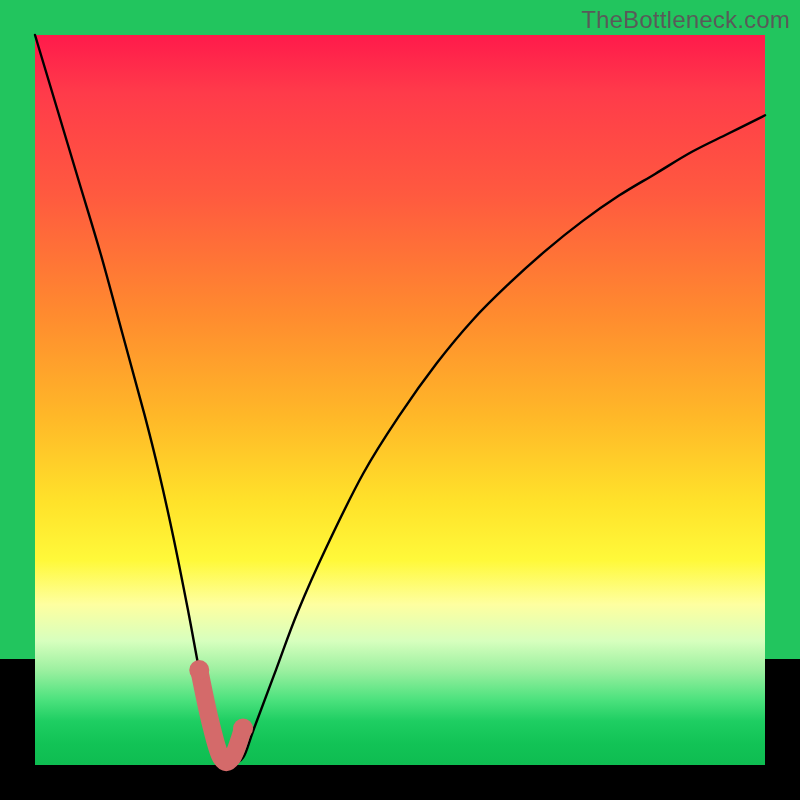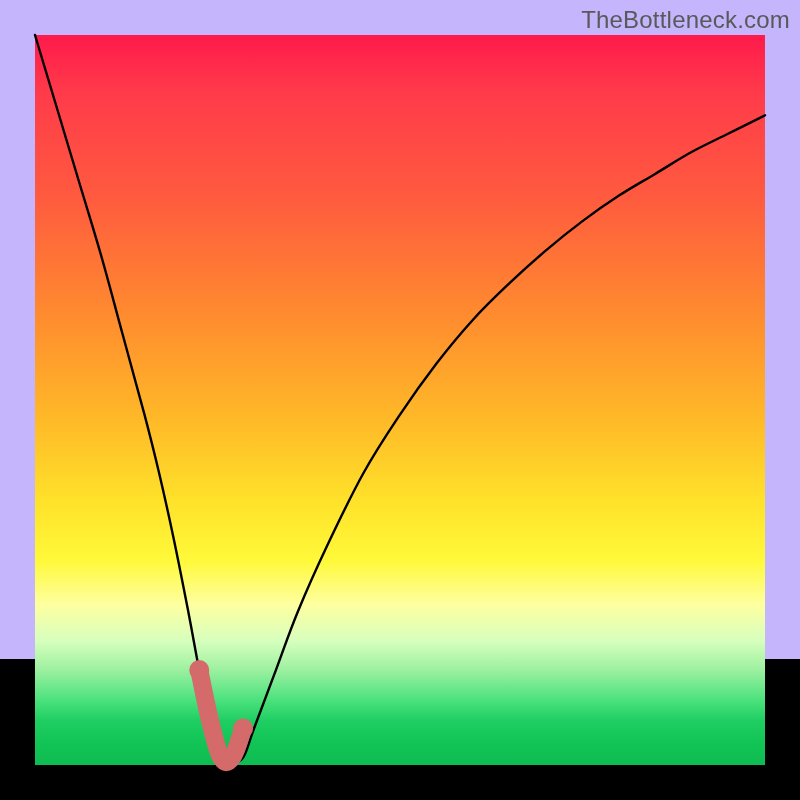--- a/index.html
+++ b/index.html
@@ -10,21 +10,21 @@
     background: #000;
     overflow: hidden;
     font-family: Arial, Helvetica, sans-serif;
   }
   .frame {
     position: absolute;
     left: 0;
     top: 0;
     width: 800px;
     height: 659px;
-    background: #c4b5fd;
+    background: #22c55e;
   }
   .plot-area {
     position: absolute;
     left: 35px;
     top: 35px;
     width: 730px;
     height: 730px;
     
     background: linear-gradient(to bottom,
       #ff1a4b 0%,

